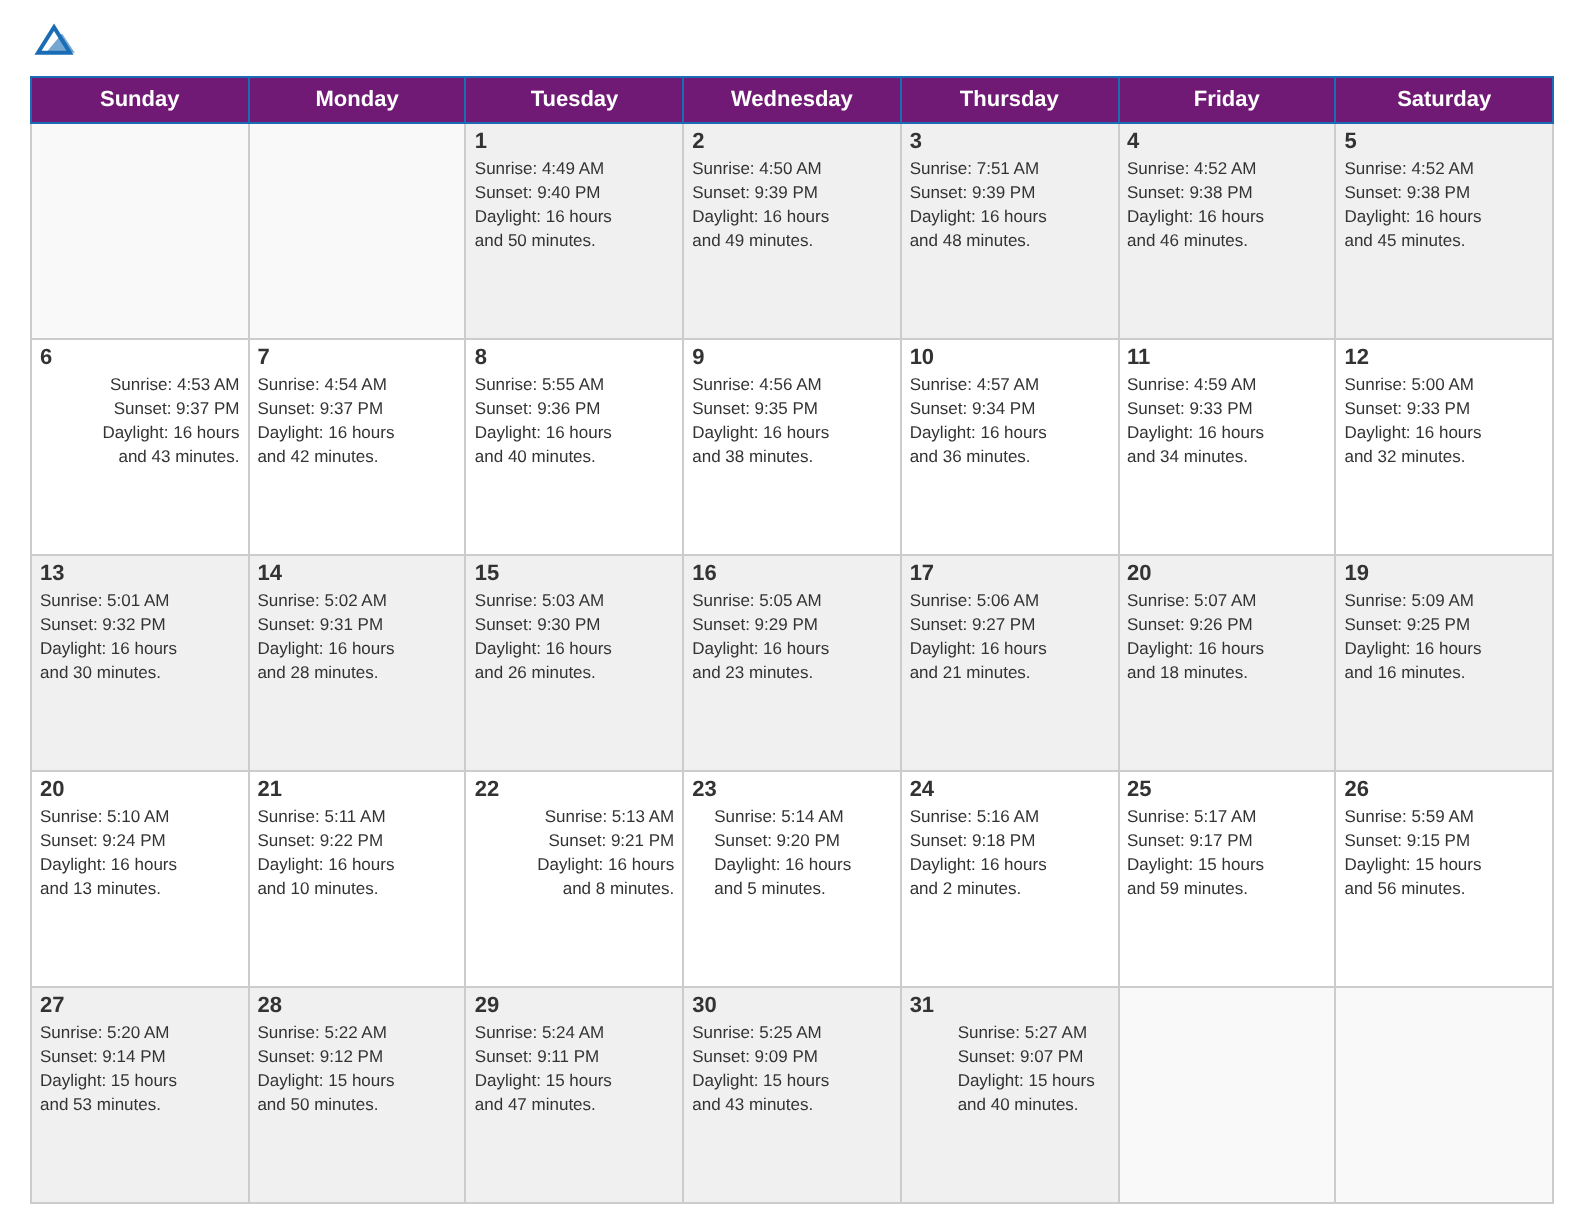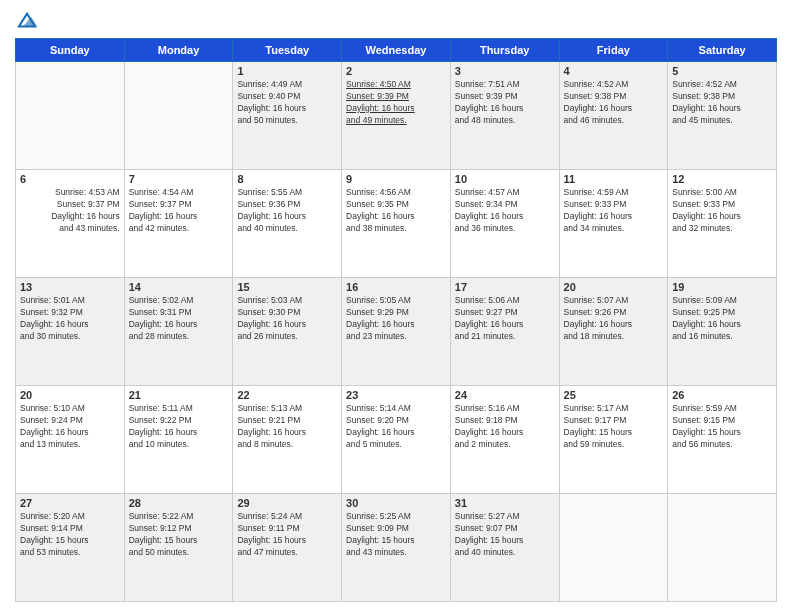--- a/index.html
+++ b/index.html
@@ -46,21 +46,21 @@
       color: #555;
     }
     .calendar {
       flex: 1;
       border: 1px solid #ccc;
       border-collapse: collapse;
       width: 100%;
       table-layout: fixed;
     }
     .calendar th {
-      background-color: #1d4ed8;
+      background-color: #701a75;
       color: #fff;
       font-size: 11px;
       font-weight: bold;
       text-align: center;
       padding: 5px 2px;
       border: 1px solid #1a6db5;
     }
     .calendar td {
       border: 1px solid #ccc;
       vertical-align: top;
@@ -127,21 +127,21 @@
           <td class="empty"></td>
           <td class="shaded">
             <span class="day-num">1</span>
             <div class="day-info" style="white-space: pre-line;">Sunrise: 4:49 AM
 Sunset: 9:40 PM
 Daylight: 16 hours
 and 50 minutes.</div>
           </td>
           <td class="shaded">
             <span class="day-num">2</span>
-            <div class="day-info" style="white-space: pre-line; text-decoration: underline;">Sunrise: 4:50 AM
+            <div class="day-info" style="white-space: pre-line;">Sunrise: 4:50 AM
 Sunset: 9:39 PM
 Daylight: 16 hours
 and 49 minutes.</div>
           </td>
           <td class="shaded">
             <span class="day-num">3</span>
             <div class="day-info" style="white-space: pre-line;">Sunrise: 7:51 AM
 Sunset: 9:39 PM
 Daylight: 16 hours
 and 48 minutes.</div>
@@ -273,28 +273,28 @@
           </td>
           <td>
             <span class="day-num">21</span>
             <div class="day-info" style="white-space: pre-line;">Sunrise: 5:11 AM
 Sunset: 9:22 PM
 Daylight: 16 hours
 and 10 minutes.</div>
           </td>
           <td>
             <span class="day-num">22</span>
-            <div class="day-info" style="white-space: pre-line;">Sunrise: 5:13 AM
+            <div class="day-info" style="white-space: pre-line; text-align: right;">Sunrise: 5:13 AM
 Sunset: 9:21 PM
 Daylight: 16 hours
 and 8 minutes.</div>
           </td>
           <td>
             <span class="day-num">23</span>
-            <div class="day-info" style="white-space: pre-line;">Sunrise: 5:14 AM
+            <div class="day-info" style="white-space: pre-line; margin-left: 11px;">Sunrise: 5:14 AM
 Sunset: 9:20 PM
 Daylight: 16 hours
 and 5 minutes.</div>
           </td>
           <td>
             <span class="day-num">24</span>
             <div class="day-info" style="white-space: pre-line;">Sunrise: 5:16 AM
 Sunset: 9:18 PM
 Daylight: 16 hours
 and 2 minutes.</div>
@@ -338,21 +338,21 @@
           </td>
           <td class="shaded">
             <span class="day-num">30</span>
             <div class="day-info" style="white-space: pre-line;">Sunrise: 5:25 AM
 Sunset: 9:09 PM
 Daylight: 15 hours
 and 43 minutes.</div>
           </td>
           <td class="shaded">
             <span class="day-num">31</span>
-            <div class="day-info" style="white-space: pre-line;">Sunrise: 5:27 AM
+            <div class="day-info" style="white-space: pre-line; margin-left: 24px;">Sunrise: 5:27 AM
 Sunset: 9:07 PM
 Daylight: 15 hours
 and 40 minutes.</div>
           </td>
           <td class="empty"></td>
           <td class="empty"></td>
         </tr>
       </tbody>
   </table>
 </div>

